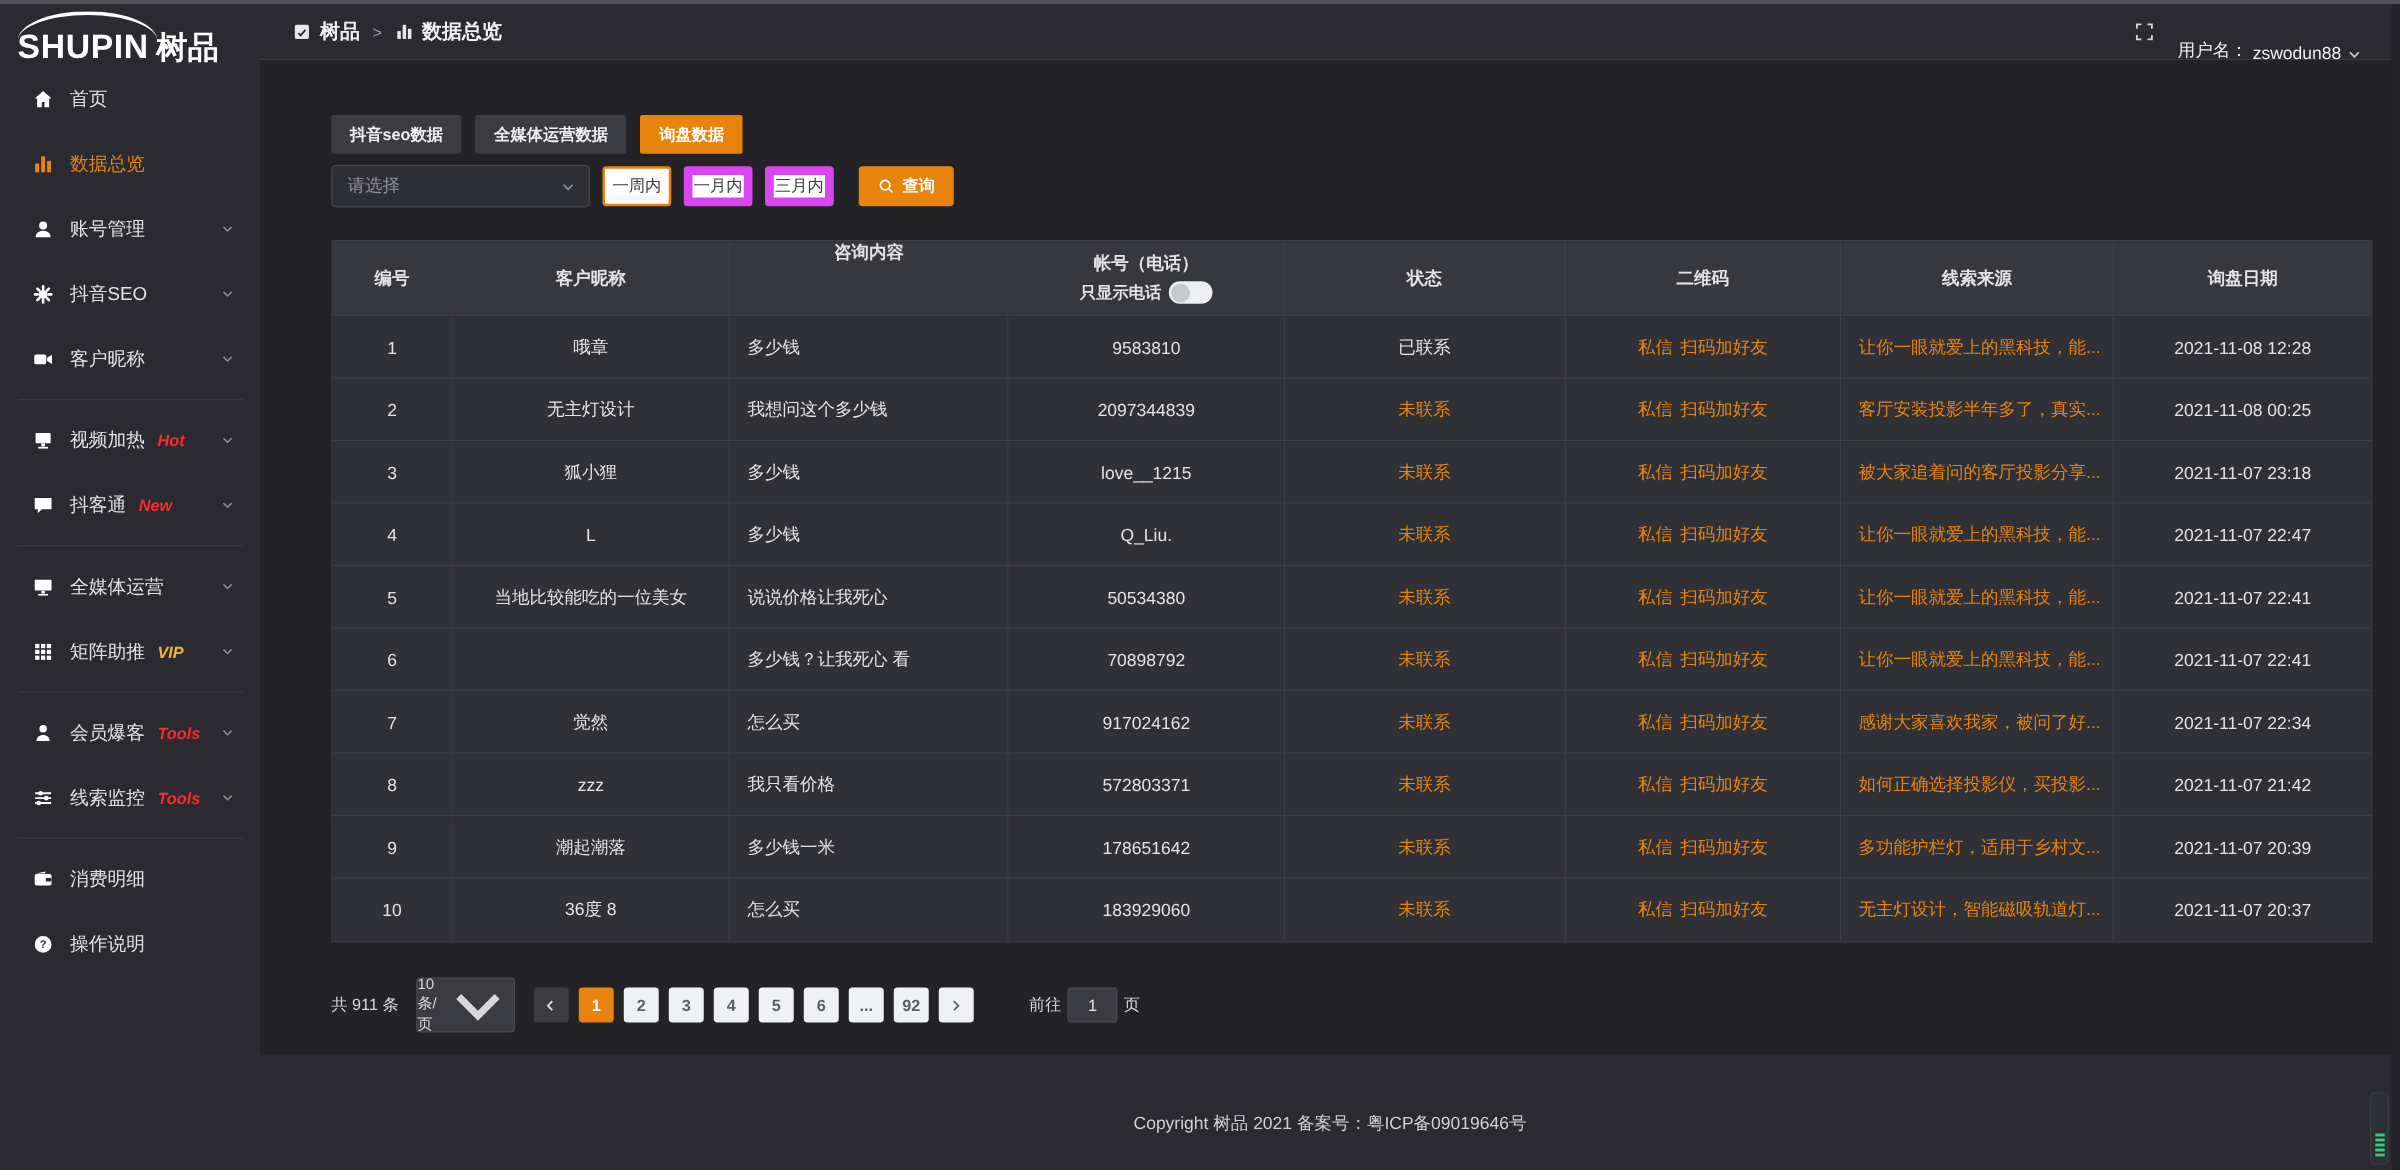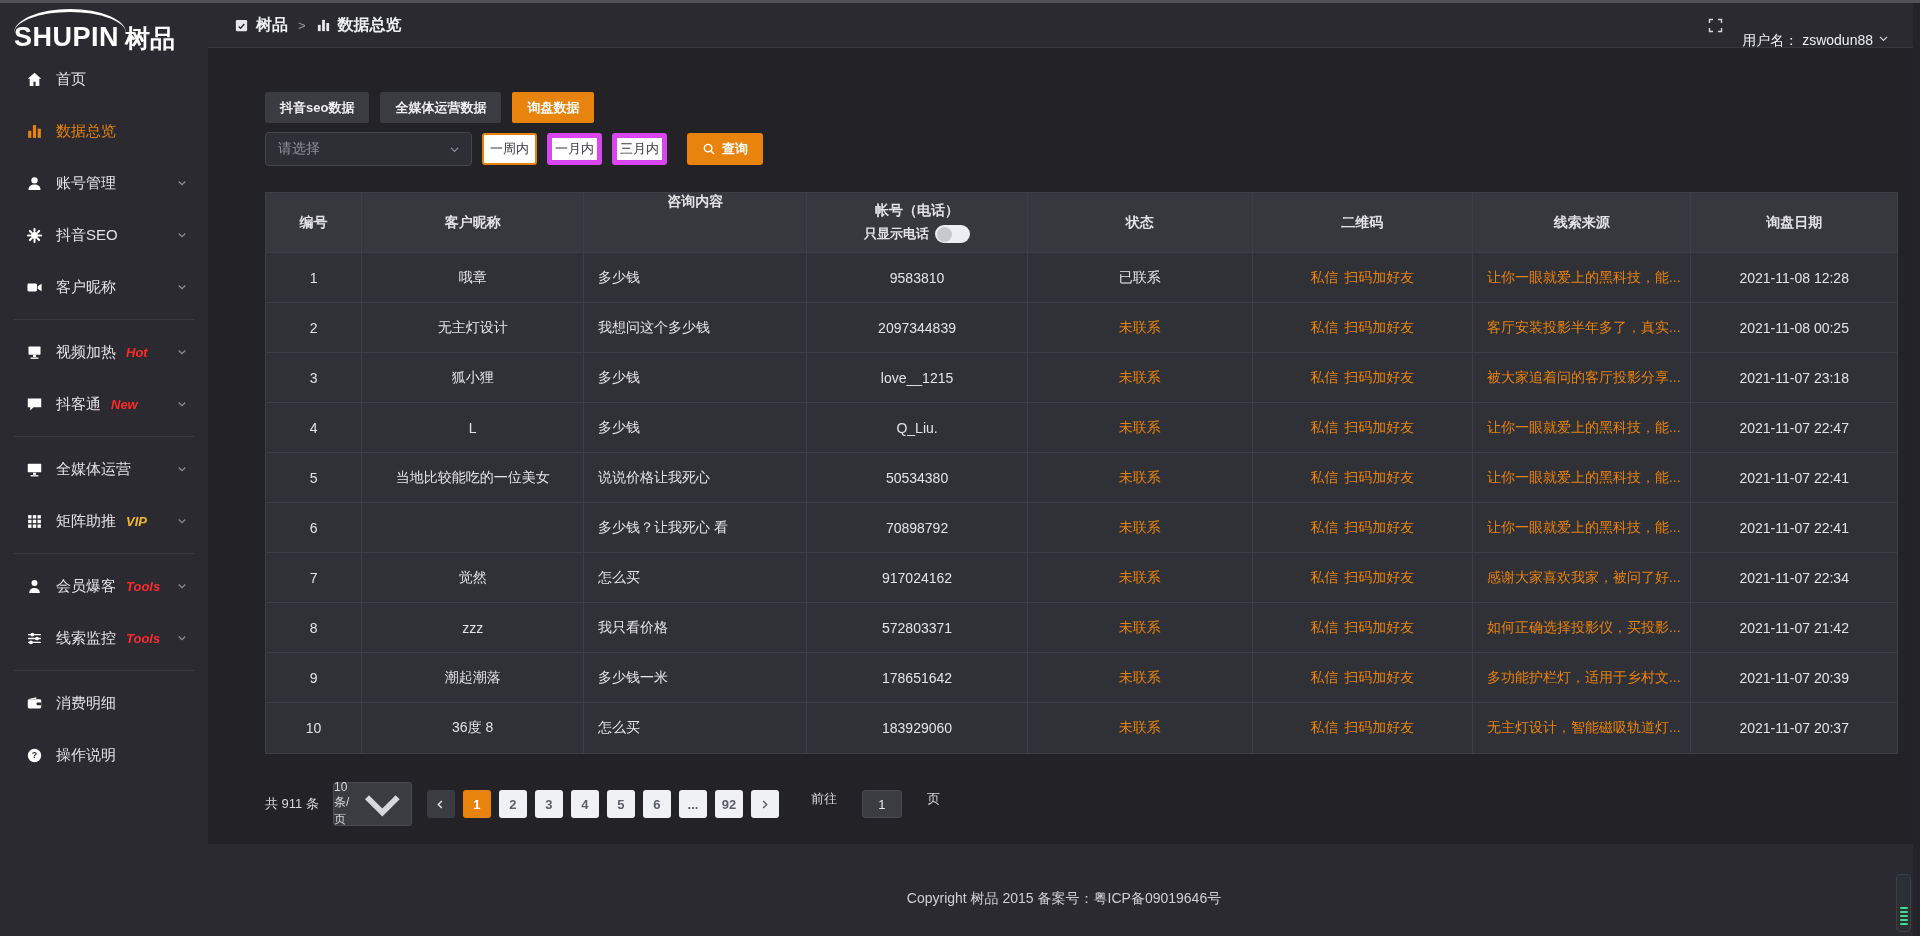--- a/index.html
+++ b/index.html
@@ -45,36 +45,36 @@
 
   
   .main{flex:1;display:flex;flex-direction:column;min-width:0;}
   .topbar{height:48px;flex:none;background:var(--side);display:flex;align-items:center;
           padding:3px 30px 0 26px;border-bottom:1px solid #38383f;}
   .crumb{display:flex;align-items:center;gap:7px;font-size:16px;font-weight:bold;color:#eef0f2;}
   .crumb .ci{width:15px;height:15px;color:#e8e8ec;}
   .crumb-sep{color:#9a9aa1;font-size:13px;font-weight:normal;margin:0 3px;}
   .top-right{margin-left:auto;display:flex;align-items:center;gap:18px;}
   .fs{width:17px;height:17px;color:#d6d6da;cursor:pointer;}
-  .userbox{display:flex;align-items:flex-start;gap:4px;font-size:14px;cursor:pointer;color:#eef0f2;margin-top:32px;}
+  .userbox{display:flex;align-items:flex-end;gap:4px;font-size:14px;cursor:pointer;color:#eef0f2;margin-top:32px;}
   .user-caret{width:13px;height:13px;color:#cfcfd4;}
 
   .content{flex:1;background:var(--bg);padding:44px 22px 0 57px;overflow:hidden;}
 
   .tabs{display:flex;gap:11px;}
   .tab{height:31px;padding:0 15px;display:flex;align-items:center;background:#3b3b42;color:#f0f0f2;
        font-size:13px;border-radius:2px;cursor:pointer;font-weight:bold;}
   .tab.active{background:var(--orange);color:#fff;}
 
   .filters{margin-top:9px;display:flex;align-items:center;}
   .select{width:207px;height:34px;background:#2e2e35;border:1px solid #46464e;border-radius:4px;
           display:flex;align-items:center;padding:0 10px 0 12px;color:#8f8f97;font-size:14px;cursor:pointer;}
   .sel-caret{margin-left:auto;width:13px;height:13px;color:#8f8f97;}
   .ranges{display:flex;gap:10px;margin-left:10px;}
-  .rbtn{width:55px;height:32px;background:#fff;color:#3a3a3f;font-size:13px;border:5px solid #d946ef;
+  .rbtn{width:55px;height:32px;background:#fff;color:#3a3a3f;font-size:13px;border:7px solid #d946ef;
         border-radius:3px;display:flex;align-items:center;justify-content:center;cursor:pointer;}
   .rbtn.active{border:2px solid var(--orange);}
   .qbtn{margin-left:20px;height:32px;padding:0 15px;background:var(--orange);color:#fff;border-radius:3px;
         display:flex;align-items:center;gap:6px;font-size:13px;font-weight:bold;cursor:pointer;}
   .qbtn .qi{width:14px;height:14px;color:#fff;}
 
   
   .table{margin-top:26px;border:1px solid var(--line);}
   .trow{display:grid;grid-template-columns:5.9% 13.6% 13.7% 13.5% 13.8% 13.5% 13.4% 12.6%;}
   .cell{display:flex;align-items:center;justify-content:center;border-right:1px solid var(--line);
@@ -98,21 +98,21 @@
   .pag-total{margin-right:14px;}
   .psize{width:79px;height:44px;background:#3b3b42;border:1px solid #4a4a52;border-radius:3px;display:flex;
          align-items:center;justify-content:center;gap:5px;font-size:12px;cursor:pointer;margin-right:15px;}
   .pages{display:flex;}
   .pbtn{width:28px;height:28px;border-radius:3px;display:flex;align-items:center;justify-content:center;
         font-size:13px;cursor:pointer;margin-right:8px;}
   .pbtn.dark{background:#3b3b42;color:#e6e6e9;}
   .pbtn.light{background:#eff1f4;color:#5a5e66;font-weight:bold;}
   .pbtn.light.active{background:var(--orange);color:#fff;}
   .pbtn .pi{width:13px;height:13px;}
-  .goto{display:flex;align-items:flex-start;gap:25px;margin-left:24px;}
+  .goto{display:flex;align-items:center;gap:5px;margin-left:36px;}
   .goto-input{width:40px;height:28px;background:#3b3b42;border:1px solid #4a4a52;border-radius:3px;
               color:#e6e6e9;text-align:center;font-size:13px;font-family:inherit;}
 
   .footer{height:92px;flex:none;background:#2a2a30;display:flex;justify-content:center;align-items:flex-start;
           padding-top:46px;font-size:14px;color:#cfcfd4;}
 </style>
 </head>
 <body>
 
 <div class="top-strip"></div>
@@ -645,21 +645,21 @@
         </div>
         <div class="goto">
           <span>前往</span>
           <input class="goto-input" value="1" style="">
           <span>页</span>
         </div>
       </div>
     </div>
 
     <footer class="footer">
-      <span>Copyright 树品 2015 备案号：粤ICP备09019646号</span>
+      <span>Copyright 树品 2021 备案号：粤ICP备09019646号</span>
     </footer>
   </div>
 </div>
 
 <div class="scroll-track"></div>
 <div class="corner-widget">
   <div class="cw-line"></div>
     <div class="cw-line"></div>
     <div class="cw-line"></div>
   <div class="cw-line"></div>

